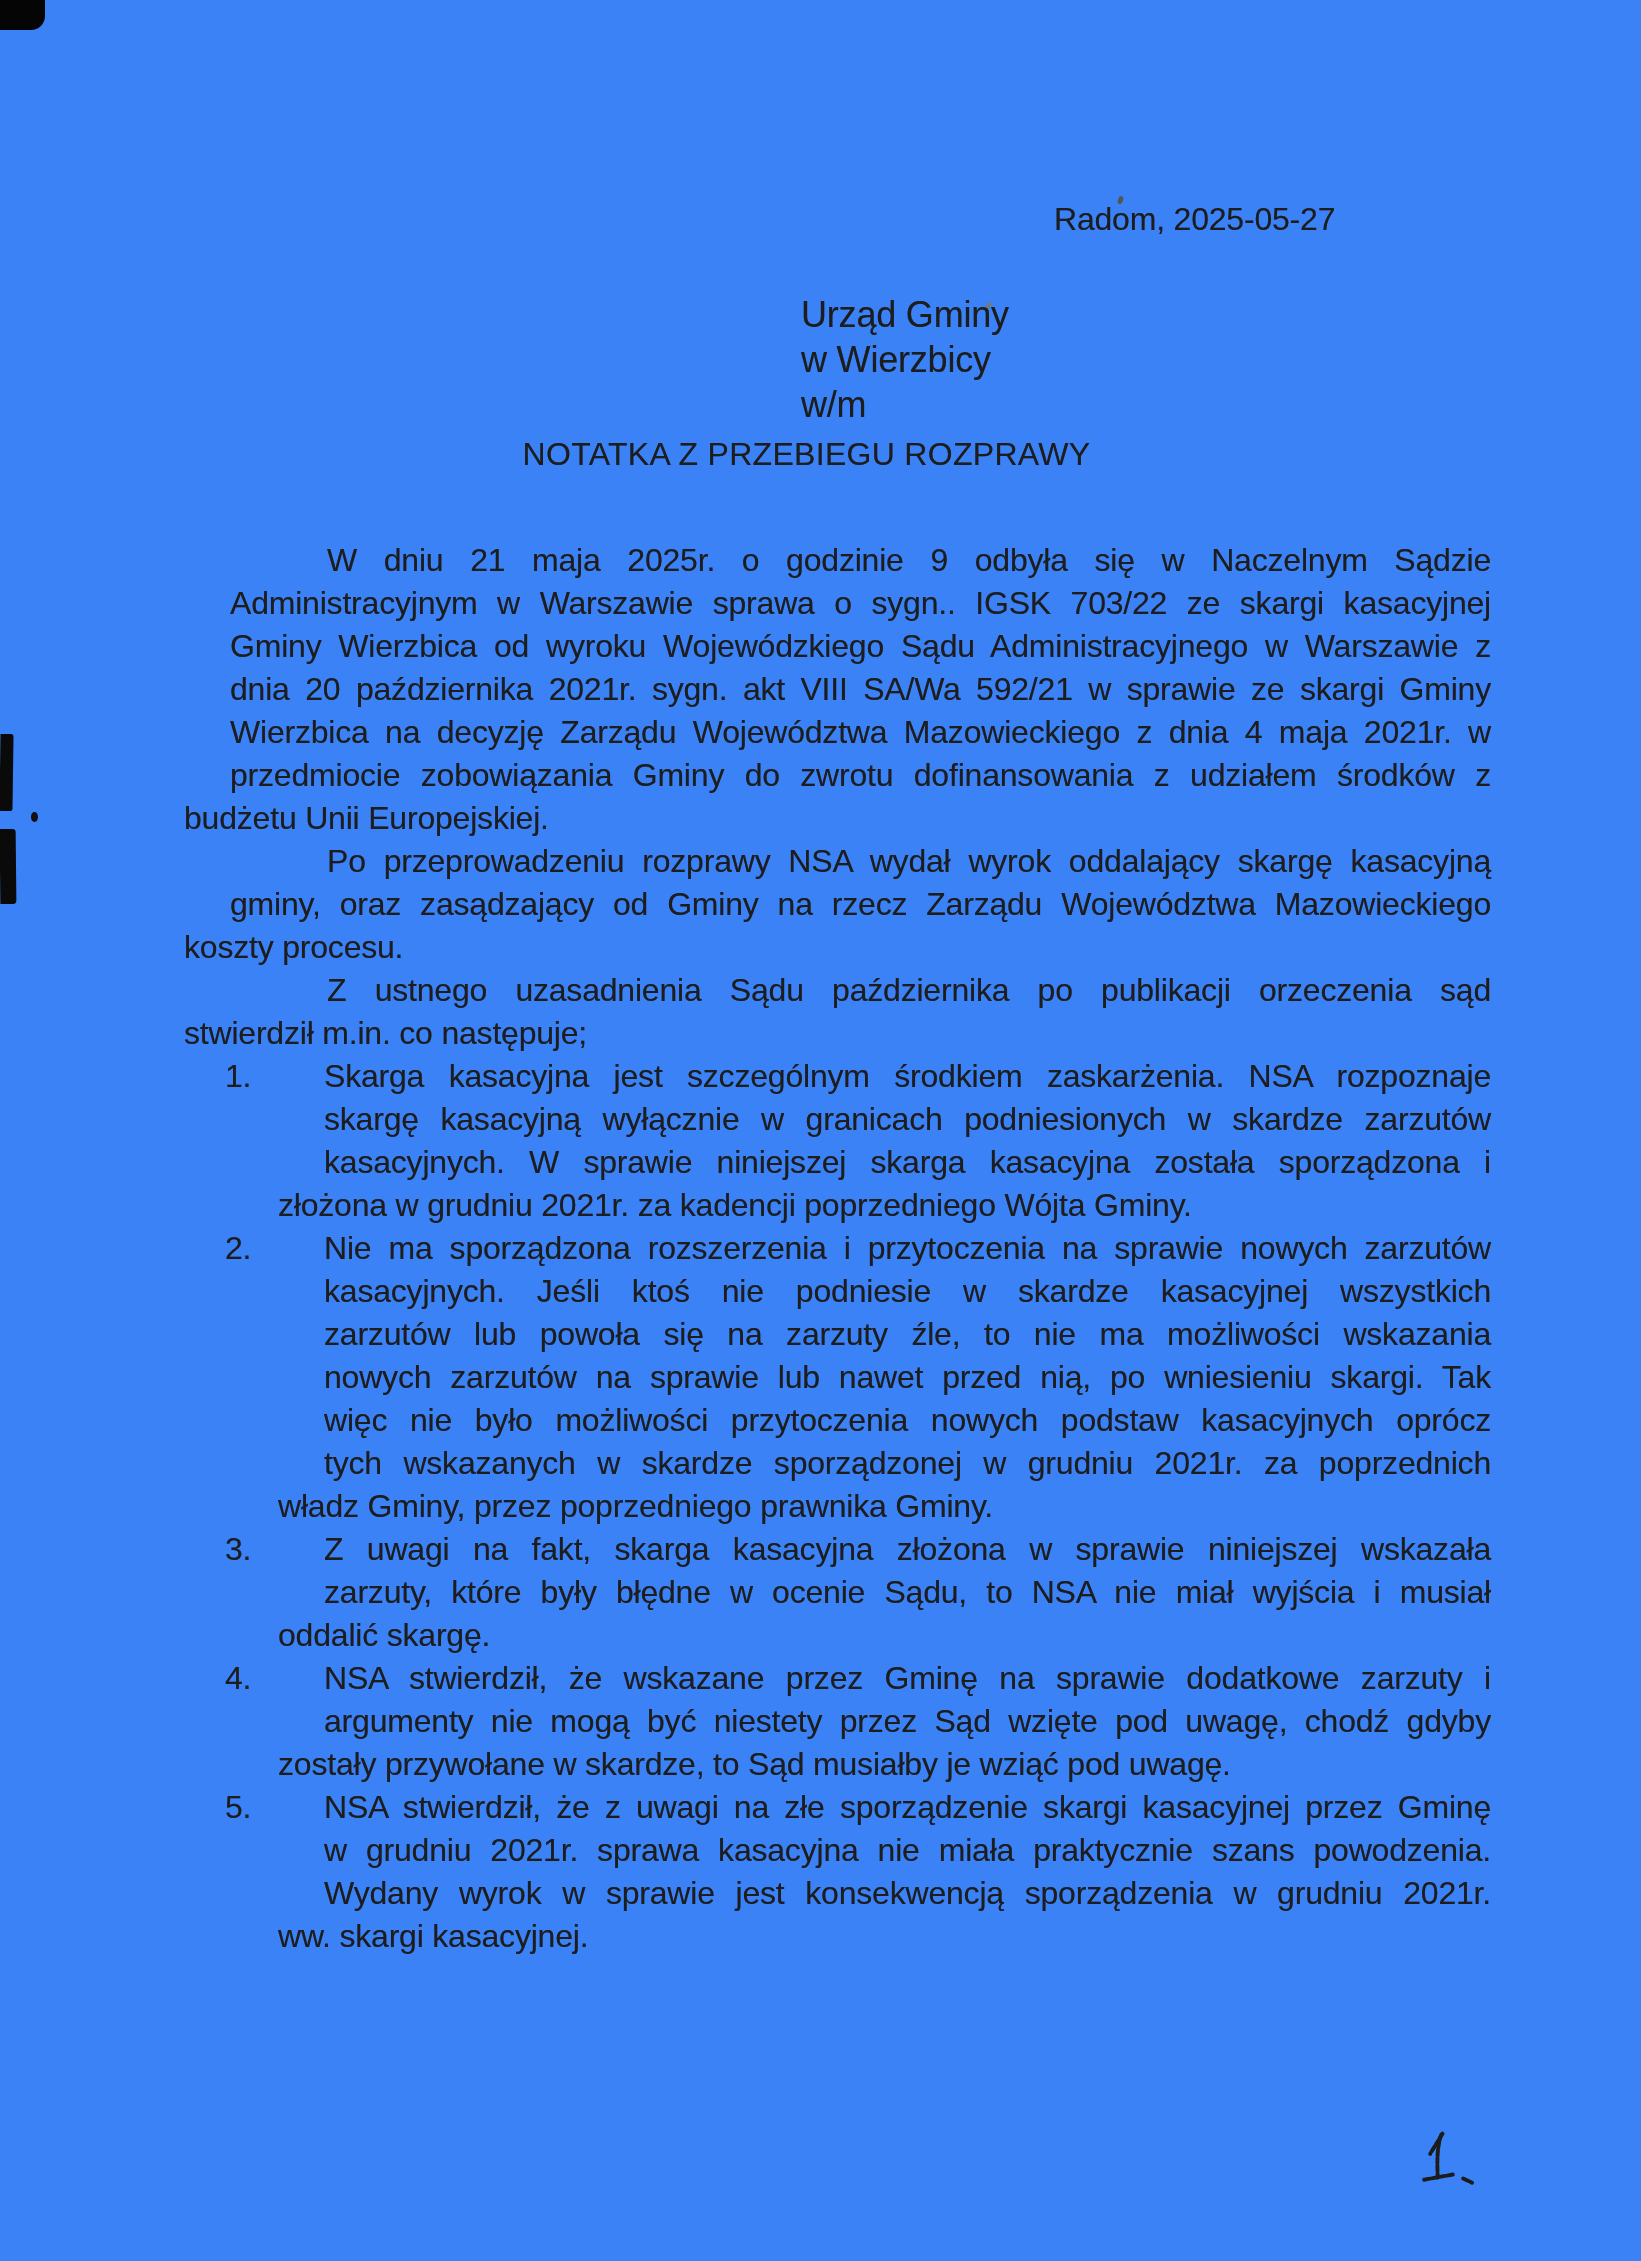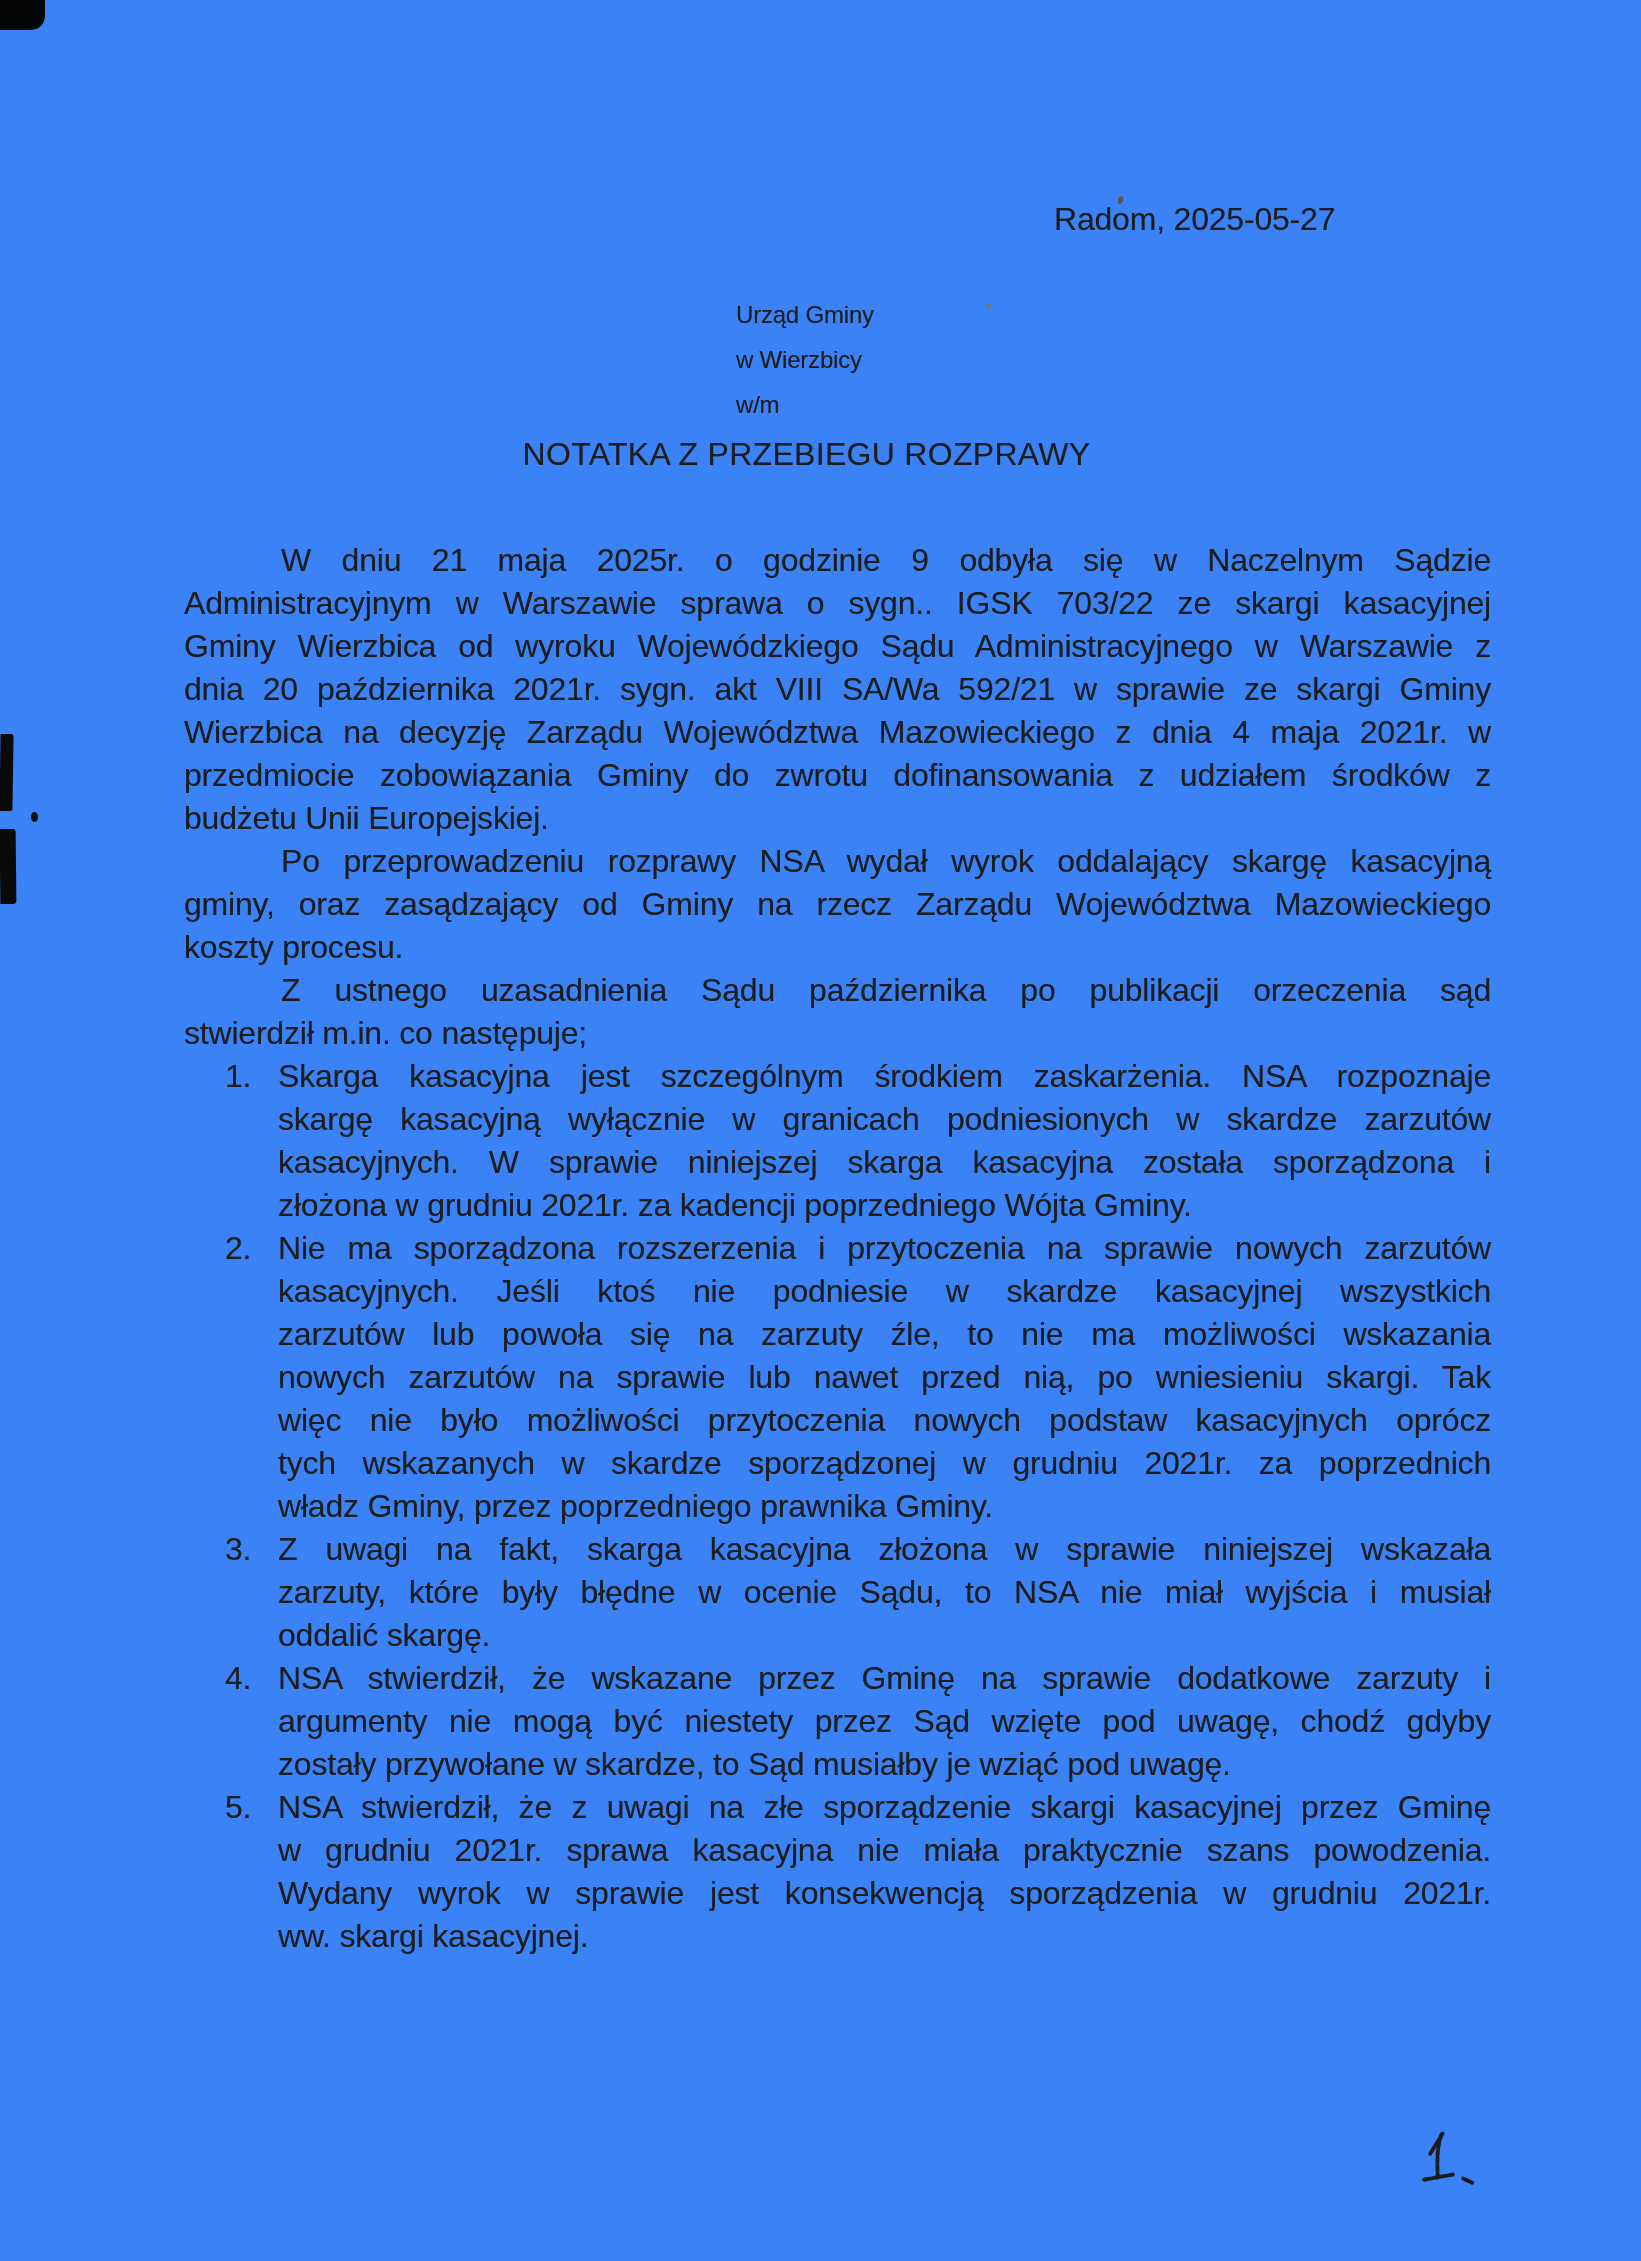--- a/index.html
+++ b/index.html
@@ -16,33 +16,33 @@
   .corner{position:absolute;left:0;top:0;width:45px;height:30px;background:#050505;border-radius:0 0 14px 0;}
   .bar{position:absolute;left:0;background:#0a0a0a;}
   .bar1{top:734px;width:13px;height:77px;transform:rotate(.8deg);border-radius:0 2.6px 2.6px 0;}
   .bar2{top:829px;width:15.5px;height:75px;transform:rotate(-.6deg);border-radius:0 3.2px 3.2px 0;}
   .dotA{position:absolute;left:31px;top:812px;width:6.5px;height:9.7px;background:#111;border-radius:50%;}
   .speck{position:absolute;background:#555;border-radius:45%;}
   .s1{left:1118px;top:196px;width:4.5px;height:8.4px;transform:rotate(18deg);}
   .s2{left:987px;top:302px;width:3.9px;height:6.5px;transform:rotate(40deg);background:#777;}
   
   .date{position:absolute;left:1054px;top:201px;font-size:32px;letter-spacing:-0.2px;white-space:nowrap;}
-  .recipient{position:absolute;left:736px;top:292px;font-size:24px;letter-spacing:-0.2px;line-height:45px;}
+  .recipient{position:absolute;left:801px;top:292px;font-size:36px;letter-spacing:-0.2px;line-height:45px;}
   .title{
     position:absolute;left:184px;top:436px;width:1307px;
     text-align:center;font-size:32px;letter-spacing:0.3px;white-space:nowrap;
     transform:translateX(-31px);
   }
   
   .docbody{
     position:absolute;left:184px;top:539px;width:1307px;
     font-size:32px;letter-spacing:-0.2px;line-height:43px;
   }
   .tline{text-align:left;}
-  .tline.j{text-align:justify;text-align-last:justify;}
+  .tline.j{text-align:justify;text-align-last:justify;margin-left:46px;}
   .para > .tline:first-child{text-indent:97px;}
   .li{position:relative;}
   .li .num{position:absolute;left:41px;top:0;line-height:43px;}
   .litext{margin-left:94px;}
   .hand{position:absolute;left:1417px;top:2126px;}
 </style>
 </head>
 <body>
 
 <div class="page">

